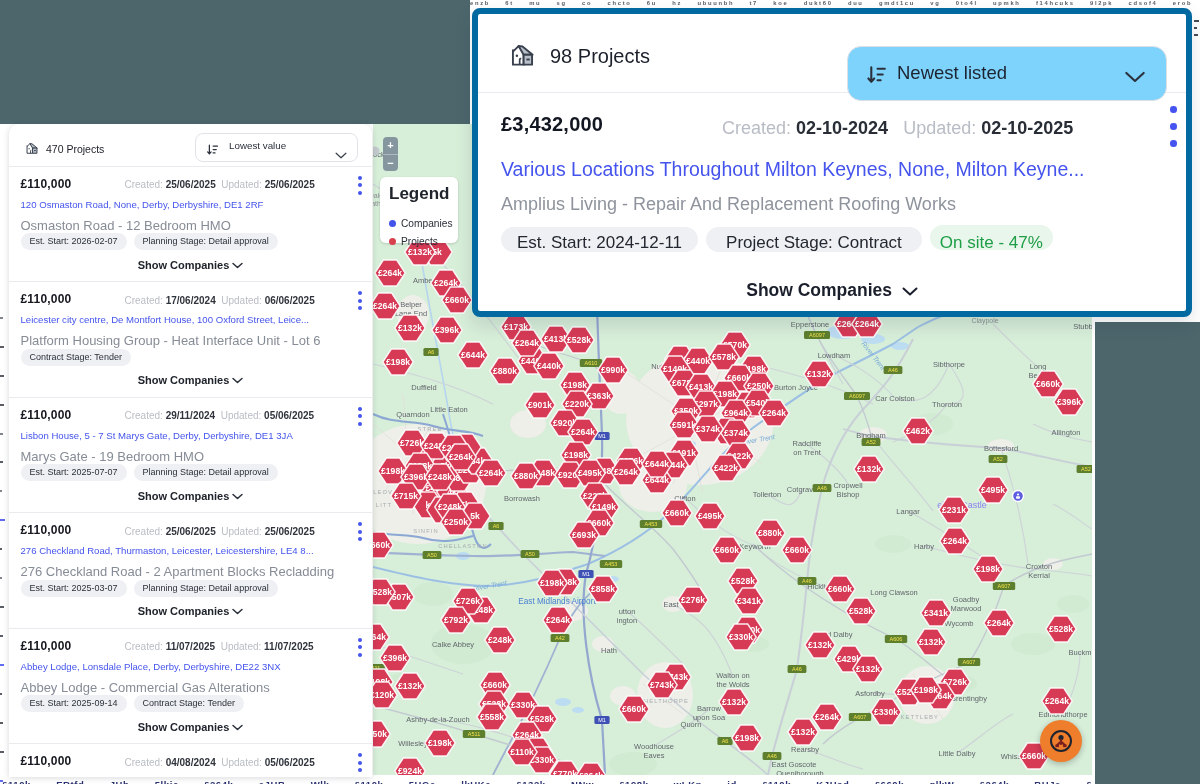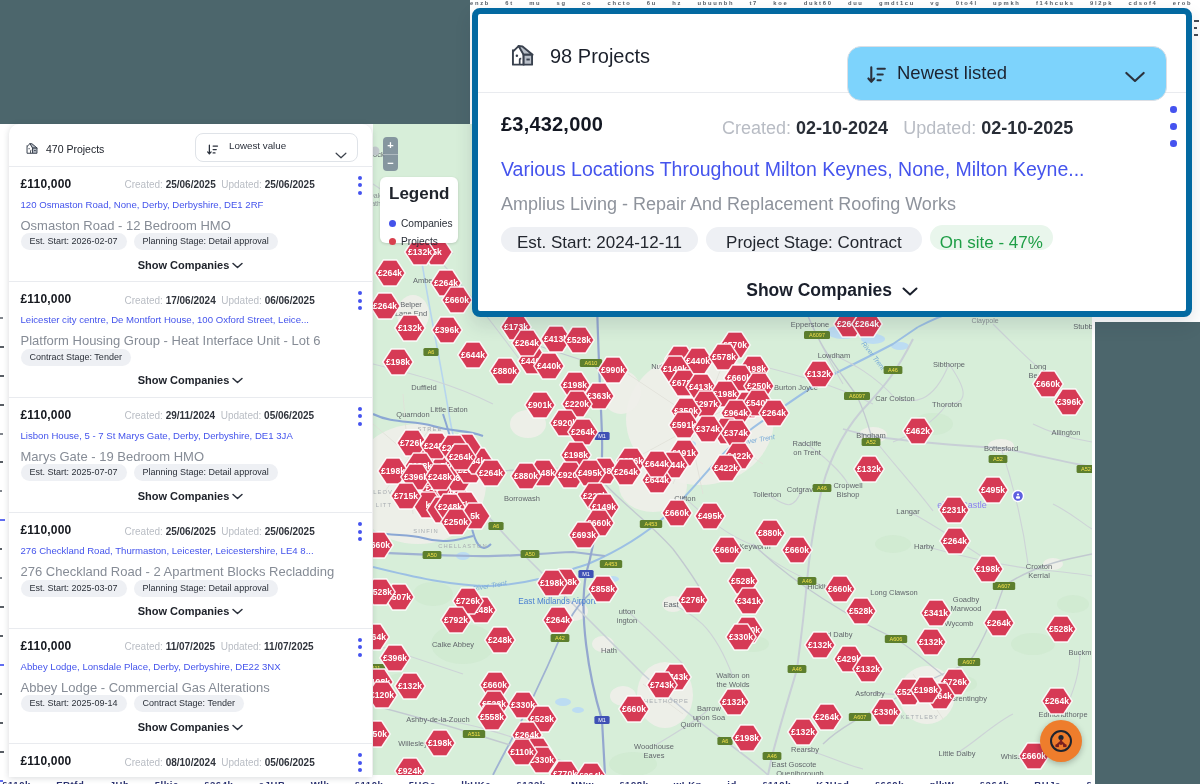--- a/index.html
+++ b/index.html
@@ -1109,21 +1109,21 @@
         </div>
         <div class="lnk">Abbey Lodge, Lonsdale Place, Derby, Derbyshire, DE22 3NX</div>
         <div class="sub">Abbey Lodge - Commercial Gas Alterations</div>
         <div class="chips"><span>Est. Start: 2025-09-14</span><span>Contract Stage: Tender</span></div>
         <div class="shw">Show Companies <svg width="11" height="7" viewBox="0 0 16 9" fill="none" stroke="#2b313c" stroke-width="2.2" stroke-linecap="round" stroke-linejoin="round">
             <path d="M1.5 1.5 L8 7.5 L14.5 1.5"></path>
           </svg></div>
       </div>
       <div class="crd" style="top:620.0px">
         <div class="prc">£110,000</div>
-        <div class="dts"><span class="lbl">Created: </span><b>08/10/2024</b>&nbsp;&nbsp;<span class="lbl">Updated: </span><b>05/06/2025</b></div>
+        <div class="dts"><span class="lbl">Created: </span><b>04/08/2024</b>&nbsp;&nbsp;<span class="lbl">Updated: </span><b>05/06/2025</b></div>
         <div class="dots">
           <i></i>
           <i></i>
           <i></i>
         </div>
       </div>
 </div>
 <div id="bigcard" class="abs">
 <div id="bhead">
         <span class="ic"><svg width="27" height="27" viewBox="0 0 24 24" fill="none">

